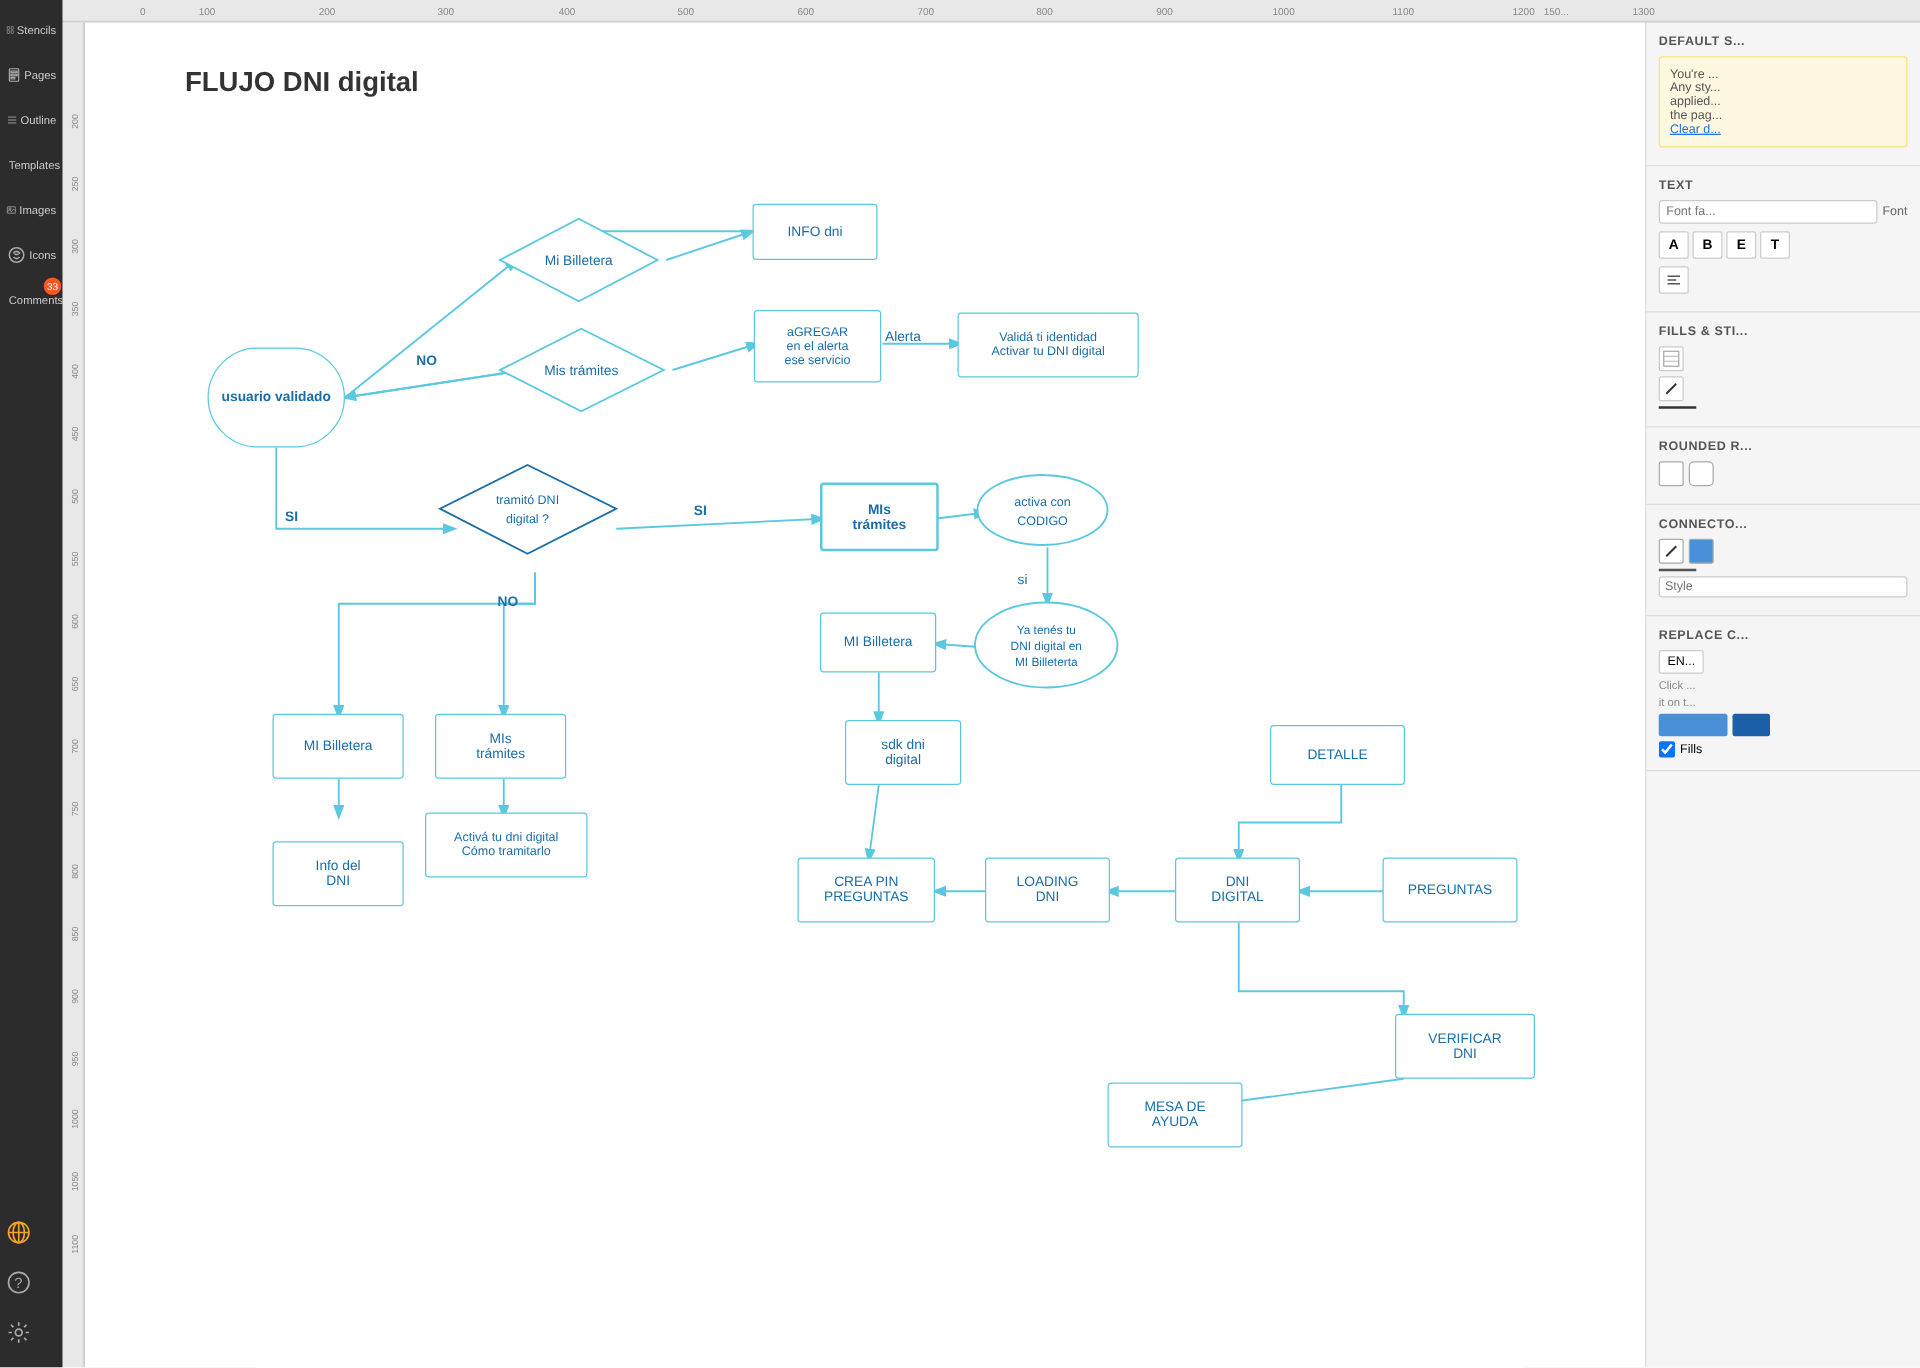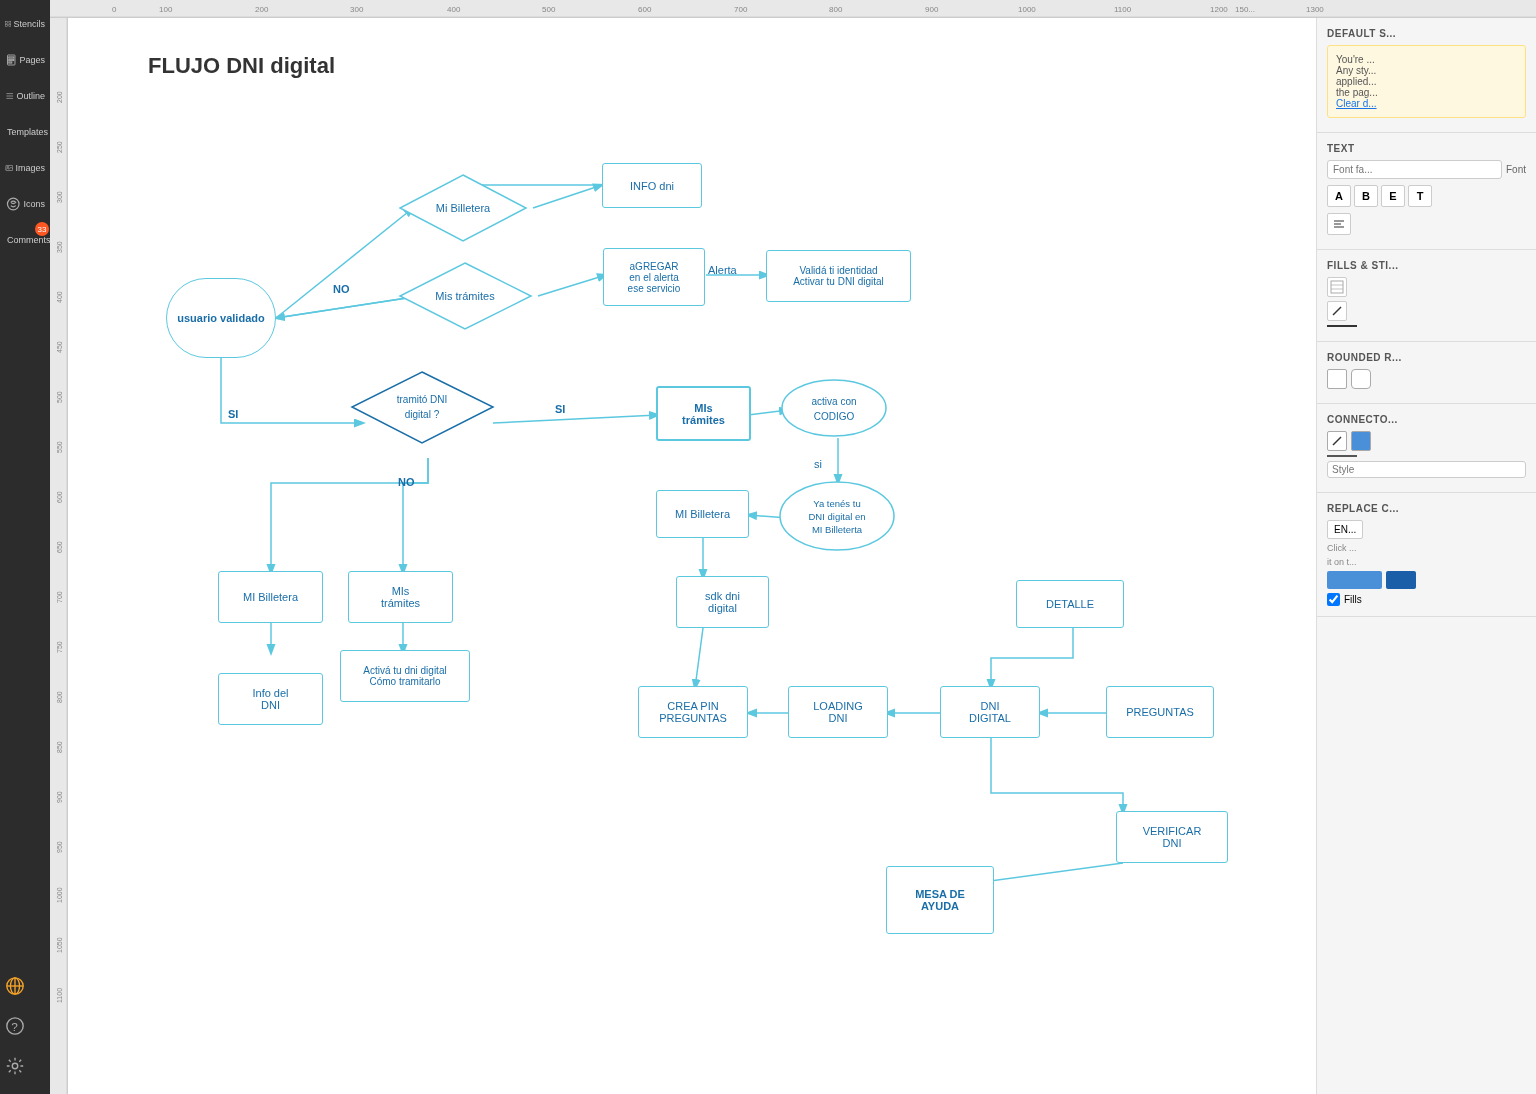--- a/index.html
+++ b/index.html
@@ -609,21 +609,21 @@
       </div>
 
       <div class="flow-shape flow-rect" style="left:948px;top:562px;width:108px;height:48px;">
         <span>DETALLE</span>
       </div>
 
       <div class="flow-shape flow-rect" style="left:1048px;top:793px;width:112px;height:52px;">
         <span>VERIFICAR<br>DNI</span>
       </div>
 
-      <div class="flow-shape flow-rect" style="left:818px;top:848px;width:108px;height:68px;font-weight:bold;">
+      <div class="flow-shape flow-rect" style="left:818px;top:848px;width:108px;height:52px;">
         <span>MESA DE<br>AYUDA</span>
       </div>
 
       <div style="position:absolute;left:265px;top:265px;font-size:11px;color:#1a6ea8;font-weight:bold;">NO</div>
       <div style="position:absolute;left:160px;top:390px;font-size:11px;color:#1a6ea8;font-weight:bold;">SI</div>
       <div style="position:absolute;left:487px;top:385px;font-size:11px;color:#1a6ea8;font-weight:bold;">SI</div>
       <div style="position:absolute;left:330px;top:458px;font-size:11px;color:#1a6ea8;font-weight:bold;">NO</div>
       <div style="position:absolute;left:640px;top:246px;font-size:11px;color:#1a6ea8;">Alerta</div>
       <div style="position:absolute;left:746px;top:440px;font-size:11px;color:#1a6ea8;">si</div>
 

